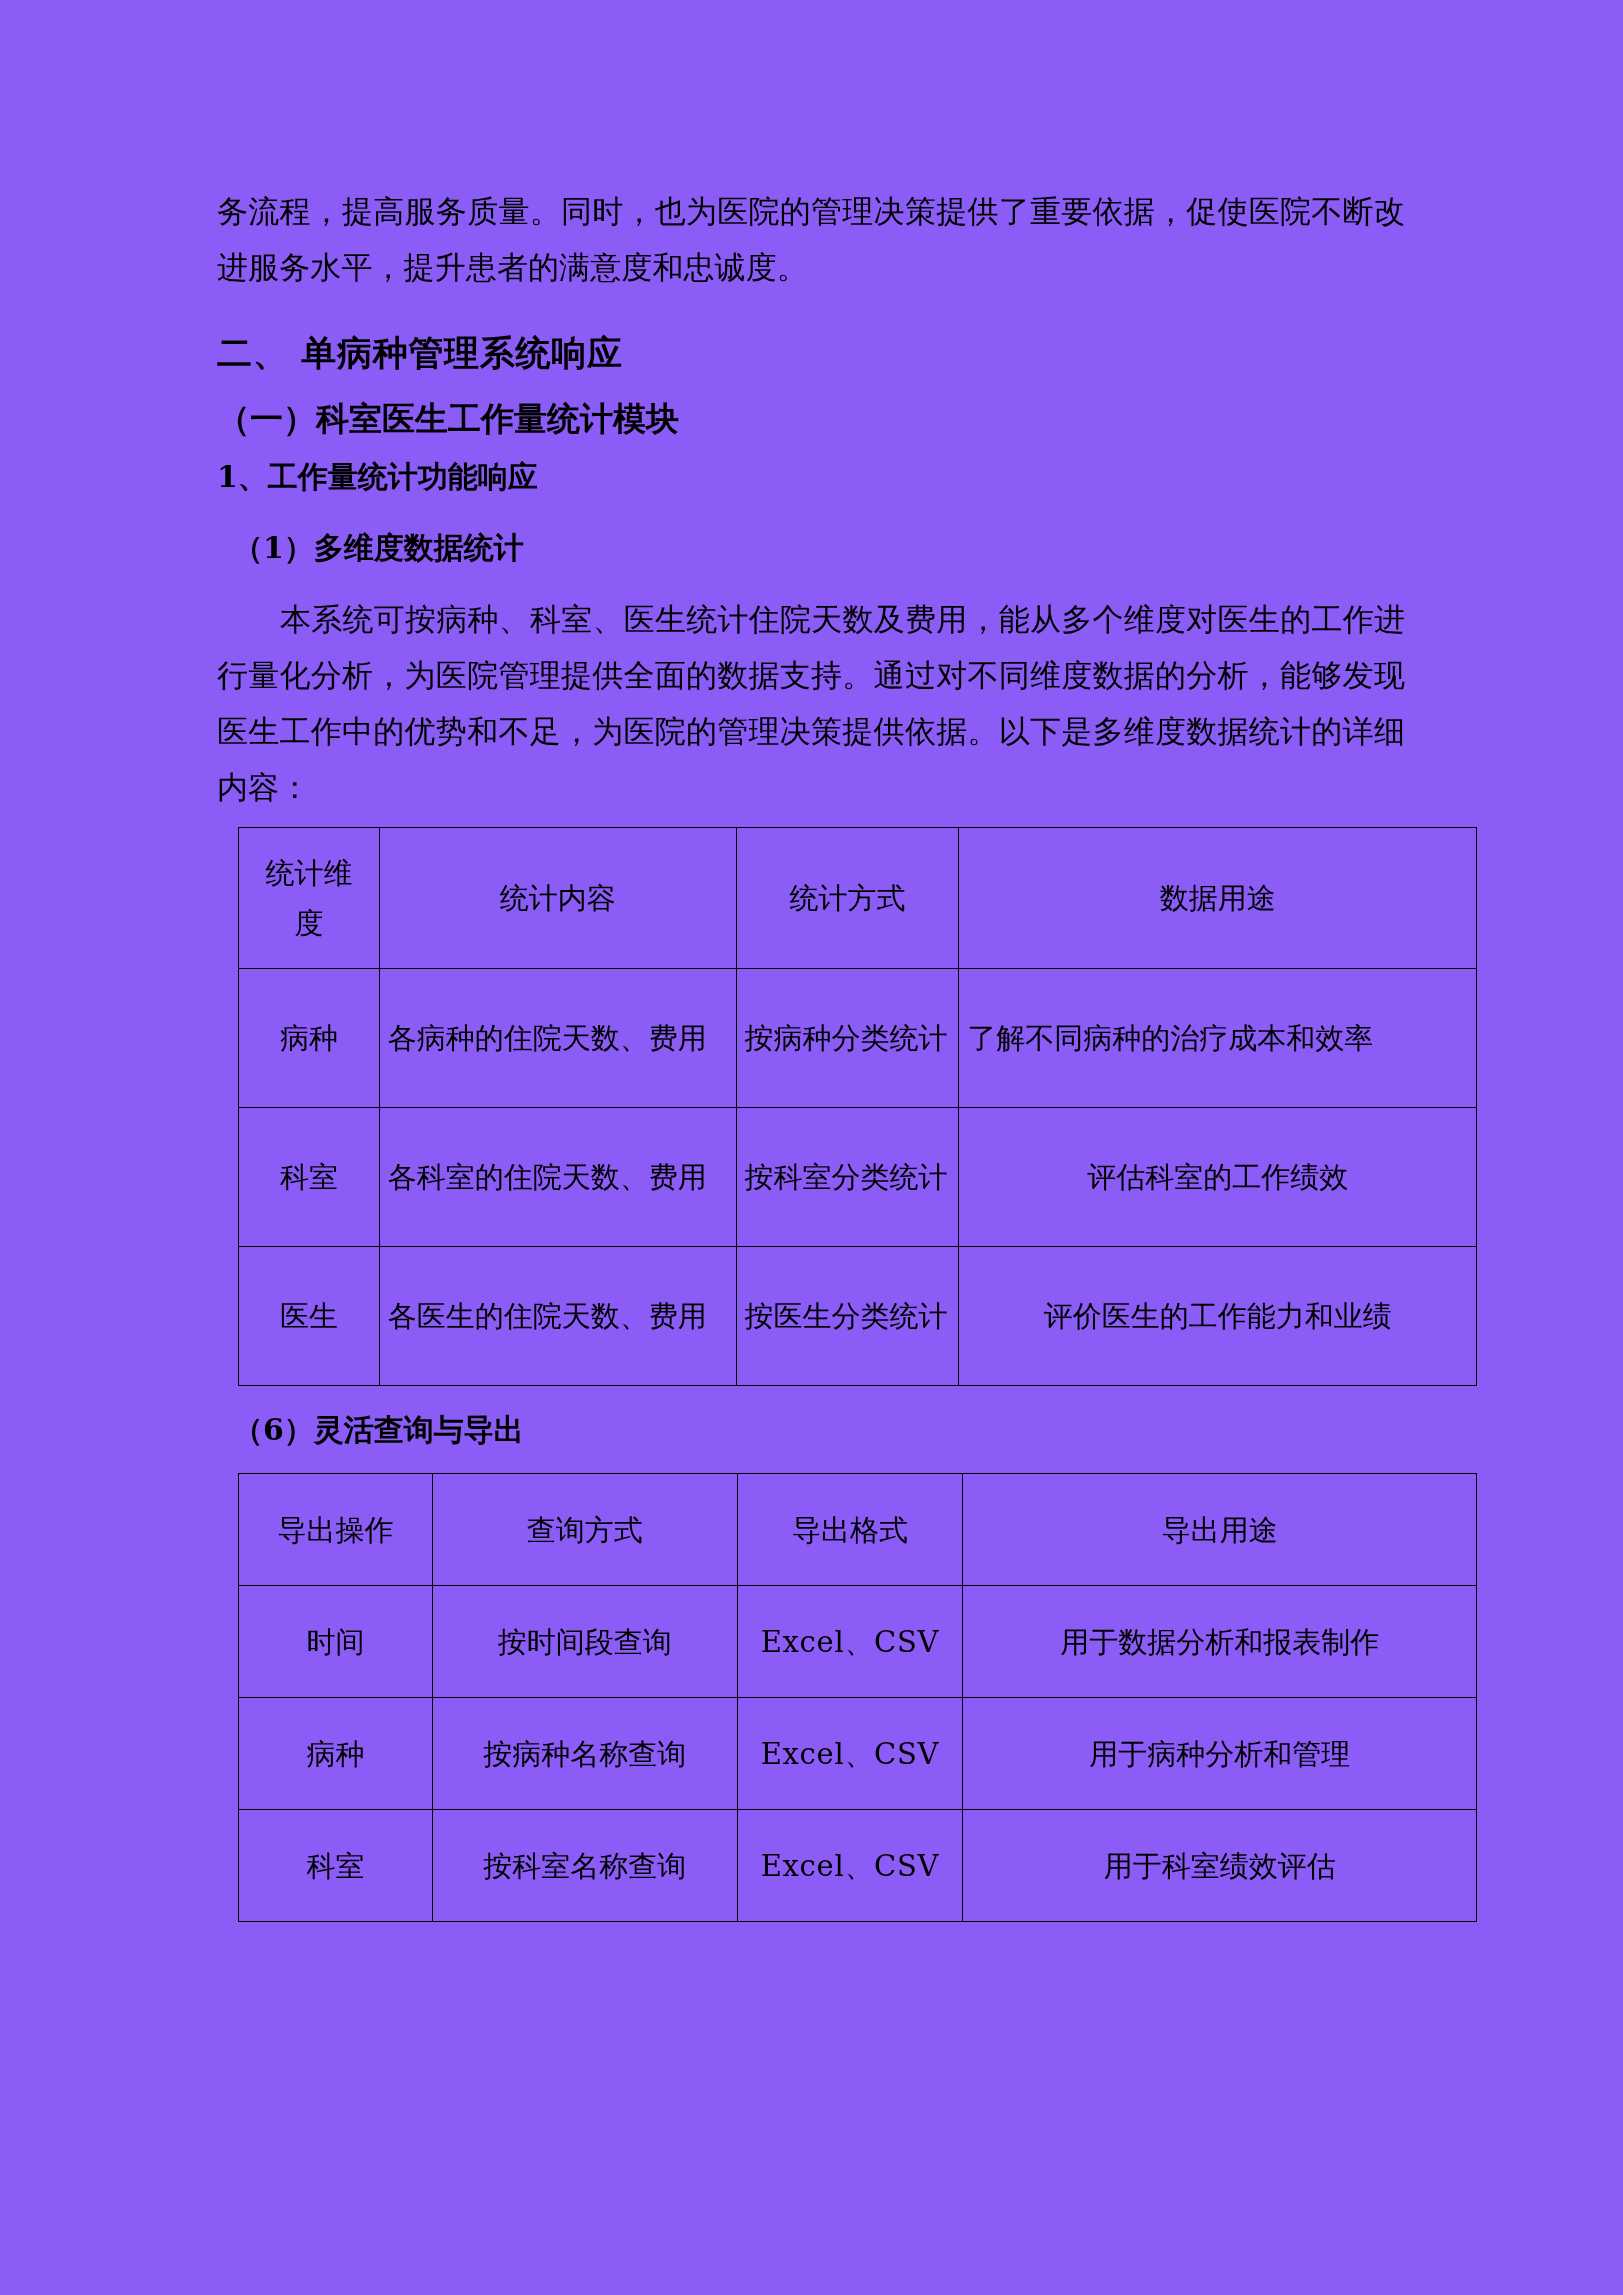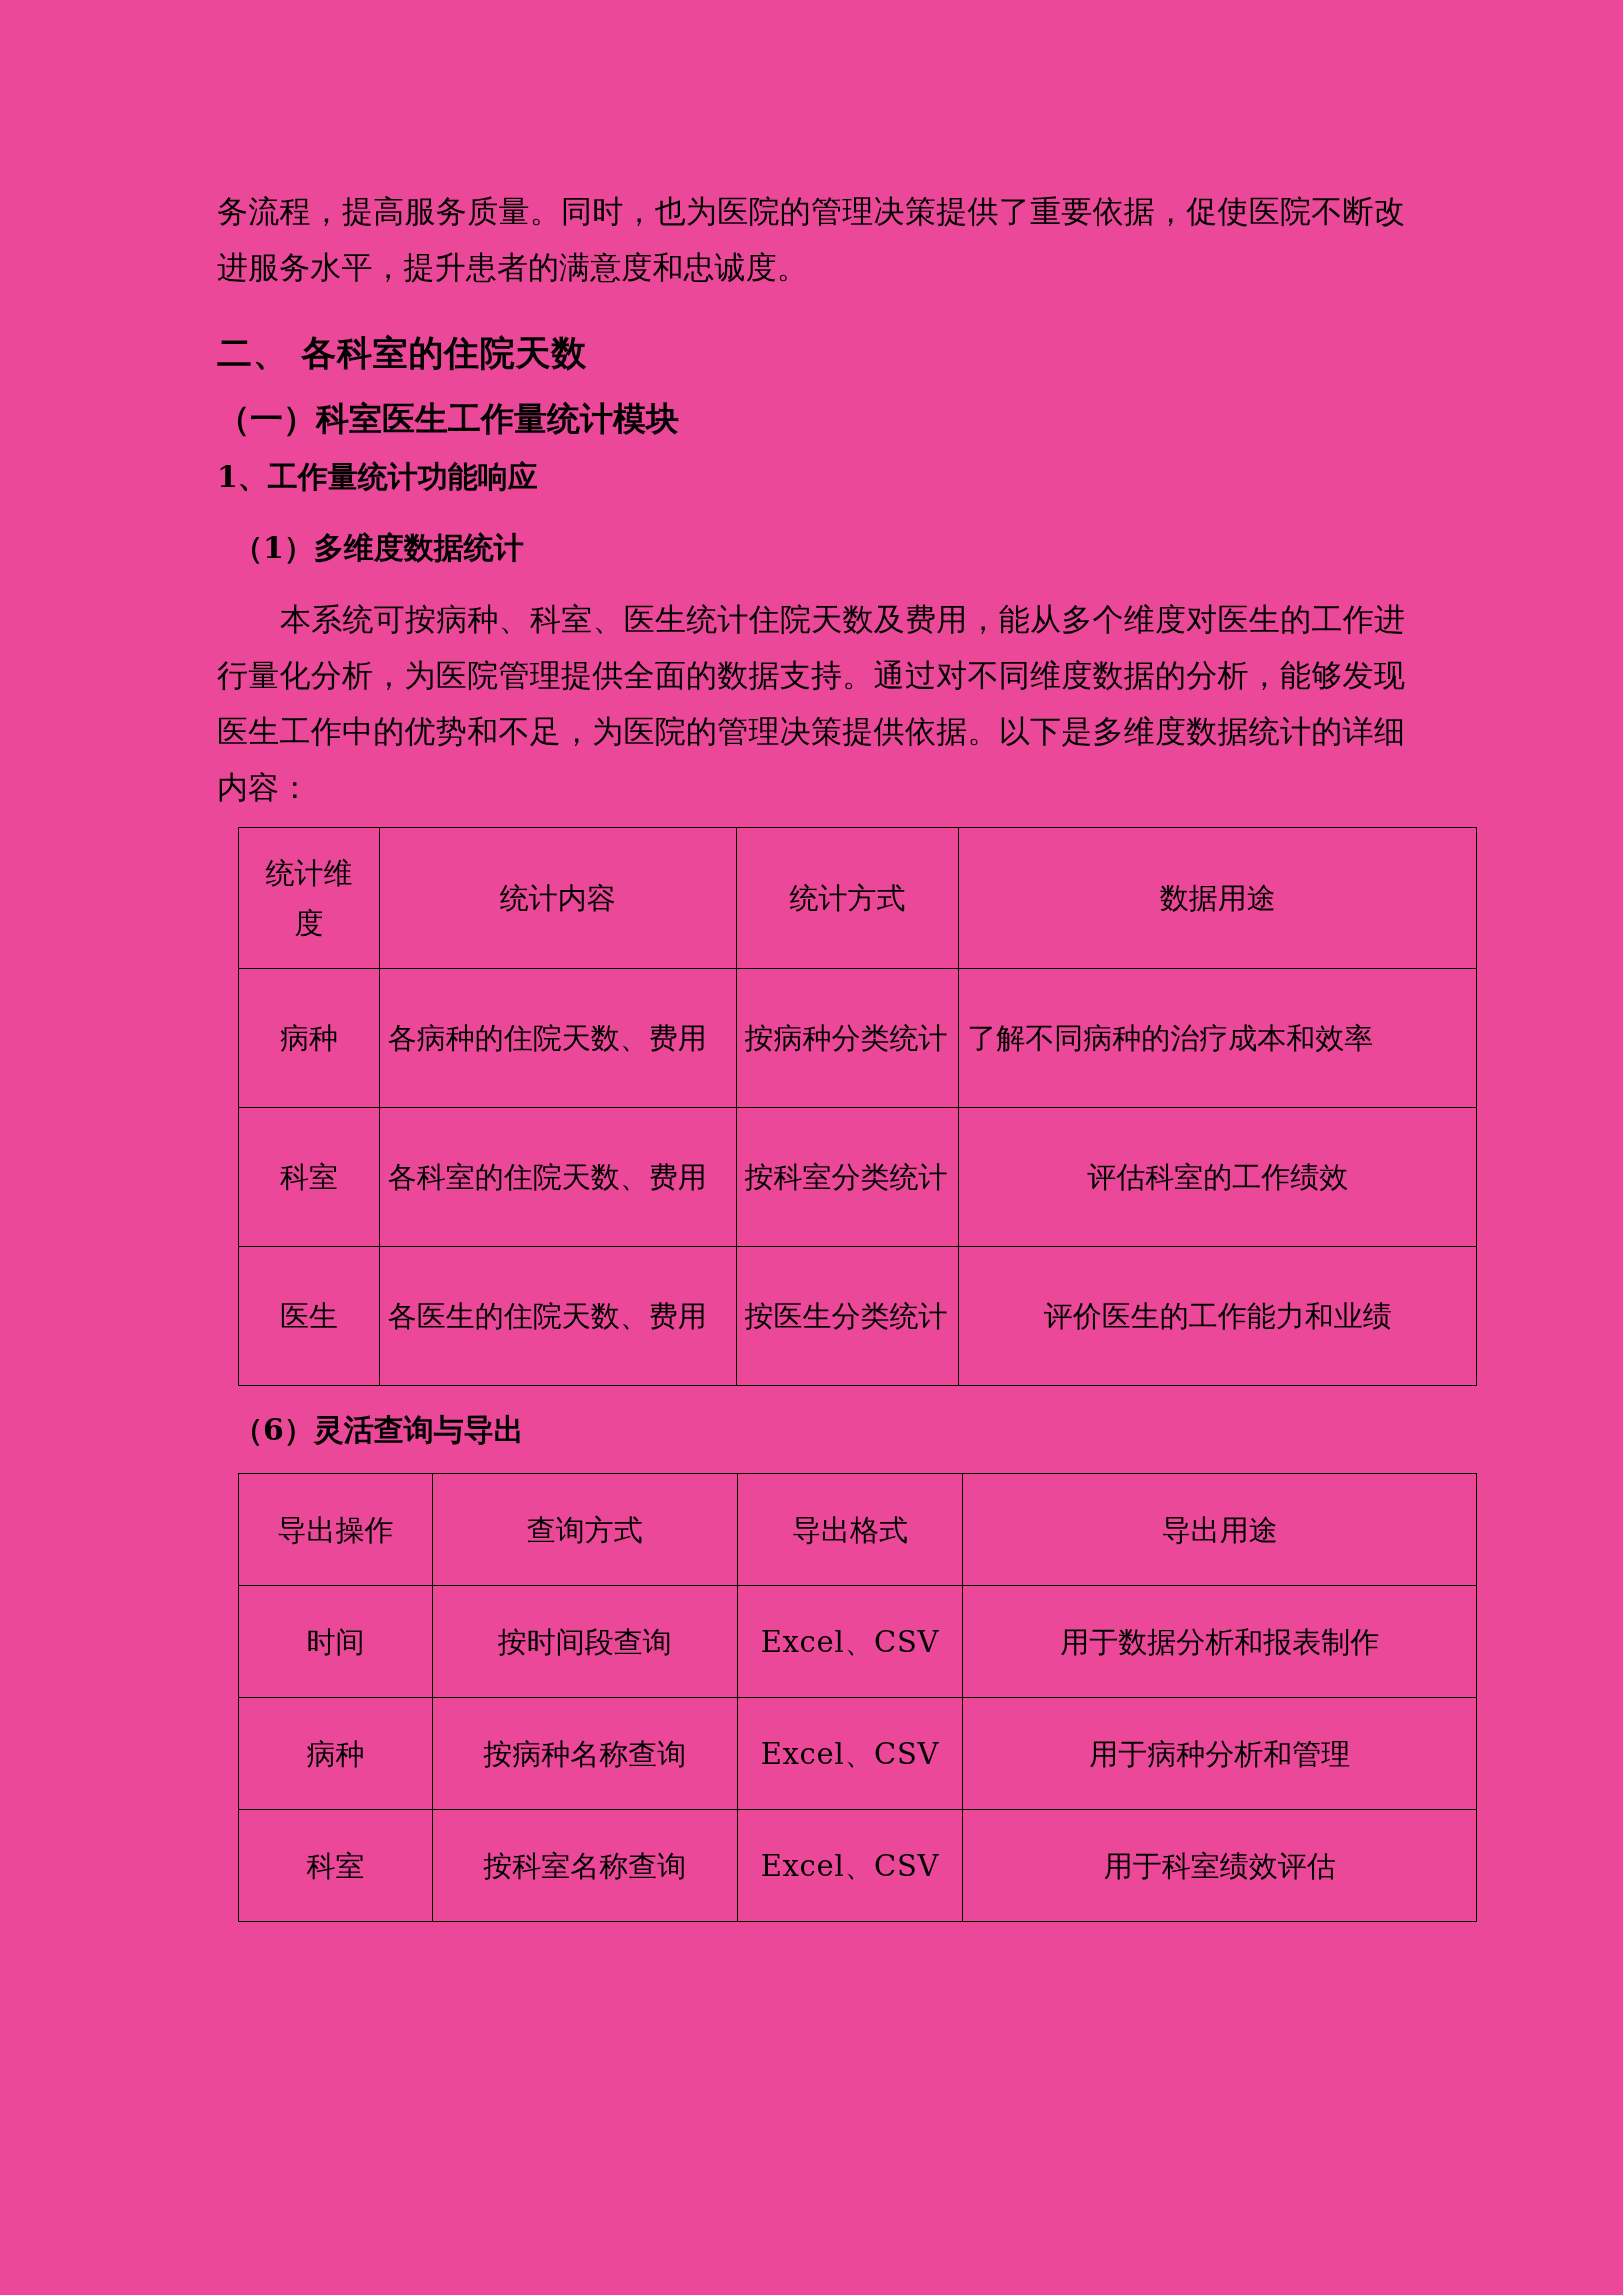--- a/index.html
+++ b/index.html
@@ -13,21 +13,21 @@
     font-family: "DejaVu Serif", "Liberation Serif", serif;
     color: #000000;
     position: relative;
     overflow: hidden;
   }
   .page {
     box-sizing: border-box;
     width: 1623px;
     height: 2295px;
     padding: 183px 216px 0 217px;
-    background: #ec4899;
+    background: #8b5cf6;
   }
   .content {
     width: 1188px;
   }
 
   
   .para {
     font-size: 31px;
     line-height: 56px;
     text-align: justify;
@@ -106,21 +106,21 @@
   }
 </style>
 </head>
 <body>
 
 <div class="page">
   <div class="content">
 
     <p class="para">务流程，提高服务质量。同时，也为医院的管理决策提供了重要依据，促使医院不断改进服务水平，提升患者的满意度和忠诚度。</p>
 
-    <h2 class="h2">二、 各科室的住院天数</h2>
+    <h2 class="h2">二、 单病种管理系统响应</h2>
 
     <h3 class="h3">（一）科室医生工作量统计模块</h3>
 
     <h4 class="h4">1、工作量统计功能响应</h4>
 
     <h5 class="h5">（1）多维度数据统计</h5>
 
     <p class="para indent">本系统可按病种、科室、医生统计住院天数及费用，能从多个维度对医生的工作进行量化分析，为医院管理提供全面的数据支持。通过对不同维度数据的分析，能够发现医生工作中的优势和不足，为医院的管理决策提供依据。以下是多维度数据统计的详细内容：</p>
 
     <table class="doc-table" id="table-dimension">

